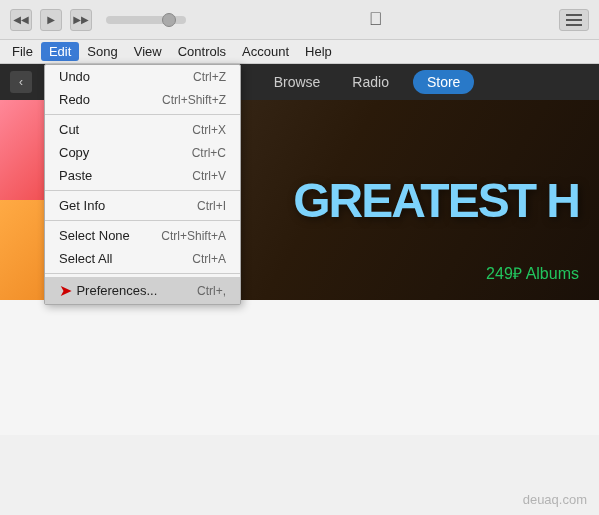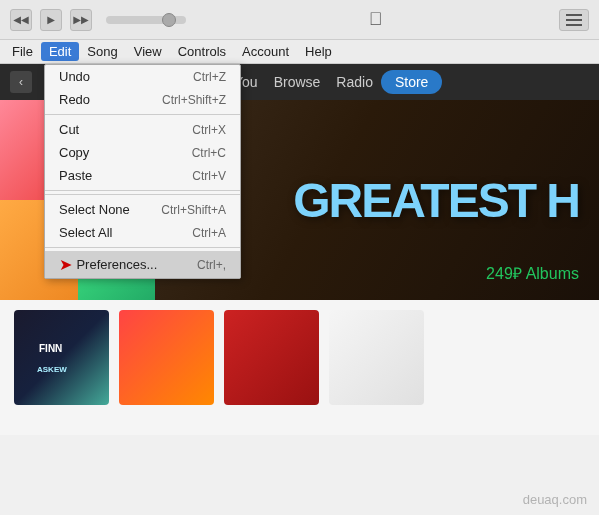--- a/index.html
+++ b/index.html
@@ -169,20 +169,21 @@
       height: 22px;
       font-size: 12px;
       cursor: pointer;
       display: flex;
       align-items: center;
       justify-content: center;
     }
     .nav-tabs {
       display: flex;
       align-items: center;
+      gap: 16px;
       margin-left: auto;
       margin-right: auto;
       padding-right: 40px;
     }
     .nav-tab {
       color: #ccc;
       font-size: 14px;
       cursor: pointer;
       padding: 4px 8px;
       border-radius: 4px;
@@ -342,20 +343,24 @@
     </div>
     <div class="dropdown-item">
       <span>Copy</span>
       <span class="shortcut">Ctrl+C</span>
     </div>
     <div class="dropdown-item">
       <span>Paste</span>
       <span class="shortcut">Ctrl+V</span>
     </div>
     <div class="dropdown-separator"></div>
+    <div class="dropdown-item">
+      <span>Get Info</span>
+      <span class="shortcut">Ctrl+I</span>
+    </div>
     <div class="dropdown-separator"></div>
     <div class="dropdown-item">
       <span>Select None</span>
       <span class="shortcut">Ctrl+Shift+A</span>
     </div>
     <div class="dropdown-item">
       <span>Select All</span>
       <span class="shortcut">Ctrl+A</span>
     </div>
     <div class="dropdown-separator"></div>
@@ -386,28 +391,15 @@
     <div class="ac2"></div>
     <div class="ac3"></div>
     <div class="ac4"></div>
   </div>
   <div class="content-bg"></div>
   <div class="hero-text">GREATEST H</div>
   <div class="albums-badge">249₽ Albums</div>
 </div>
 
 <div class="new-music">
-  <div class="album-row">
-    <div class="album-card album-card-1">
-      <svg width="50" height="20" viewBox="0 0 50 20">
-        <text x="2" y="14" font-size="10" fill="white" font-weight="bold">FINN</text>
-      </svg>
-      <svg width="50" height="20" viewBox="0 0 50 20">
-        <text x="0" y="14" font-size="8" fill="#aef" font-weight="bold">ASKEW</text>
-      </svg>
-    </div>
-    <div class="album-card album-card-2"></div>
-    <div class="album-card album-card-3"></div>
-    <div class="album-card album-card-4"></div>
-  </div>
 </div>
 
 <div class="watermark">deuaq.com</div>
 
 </body></html>

